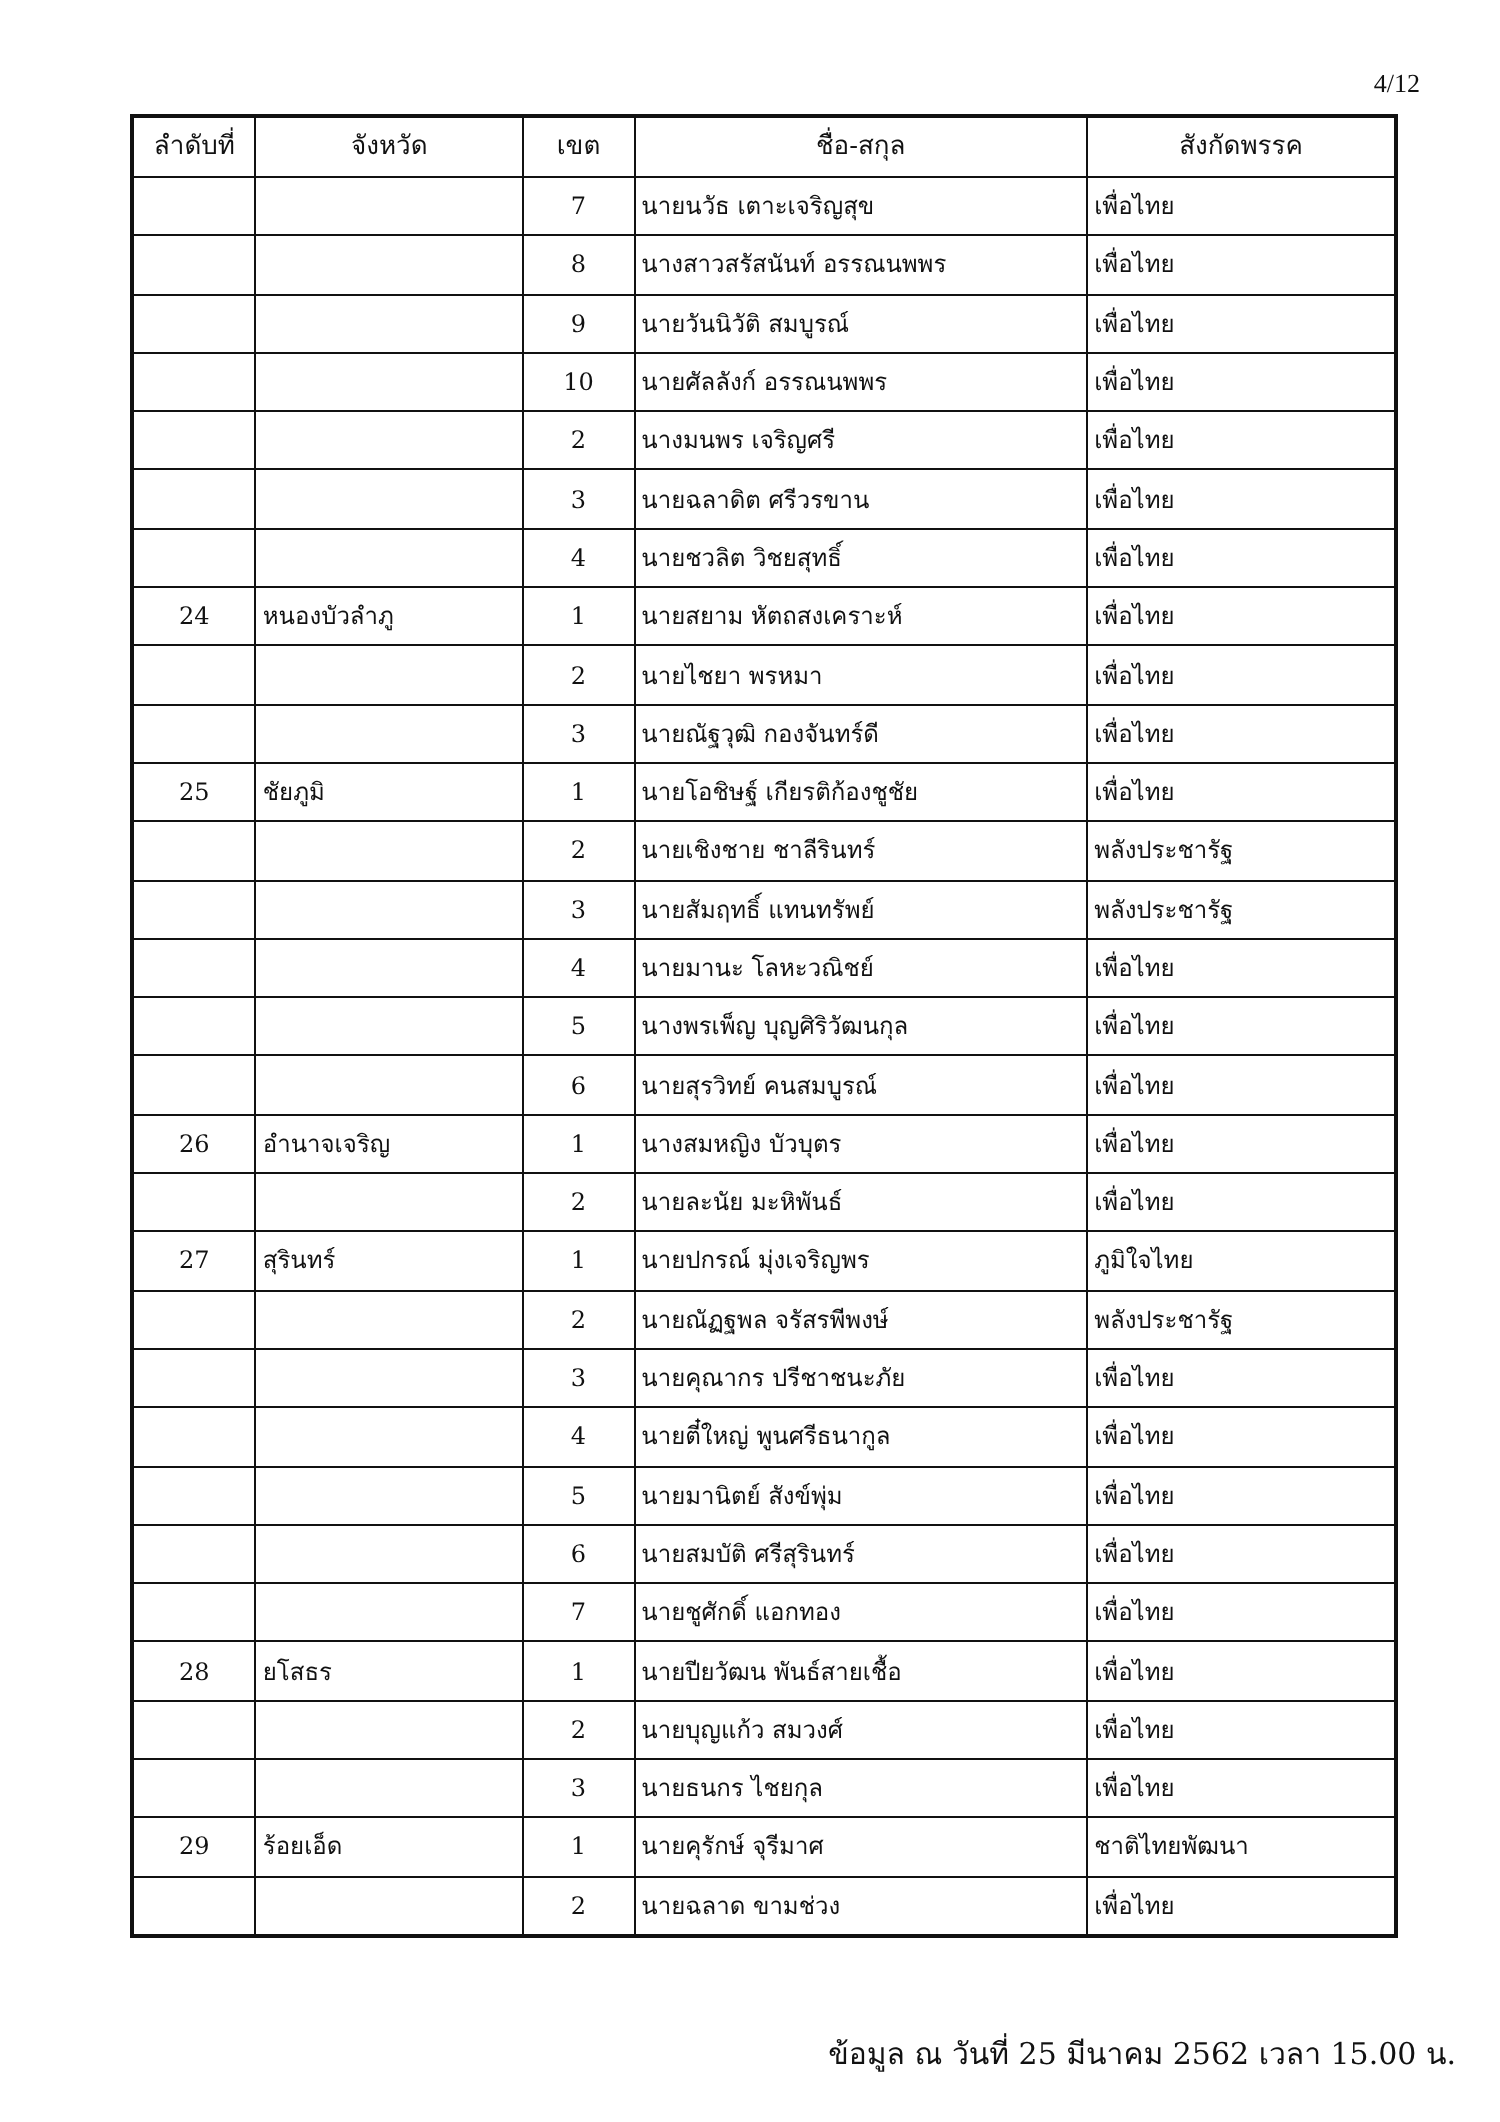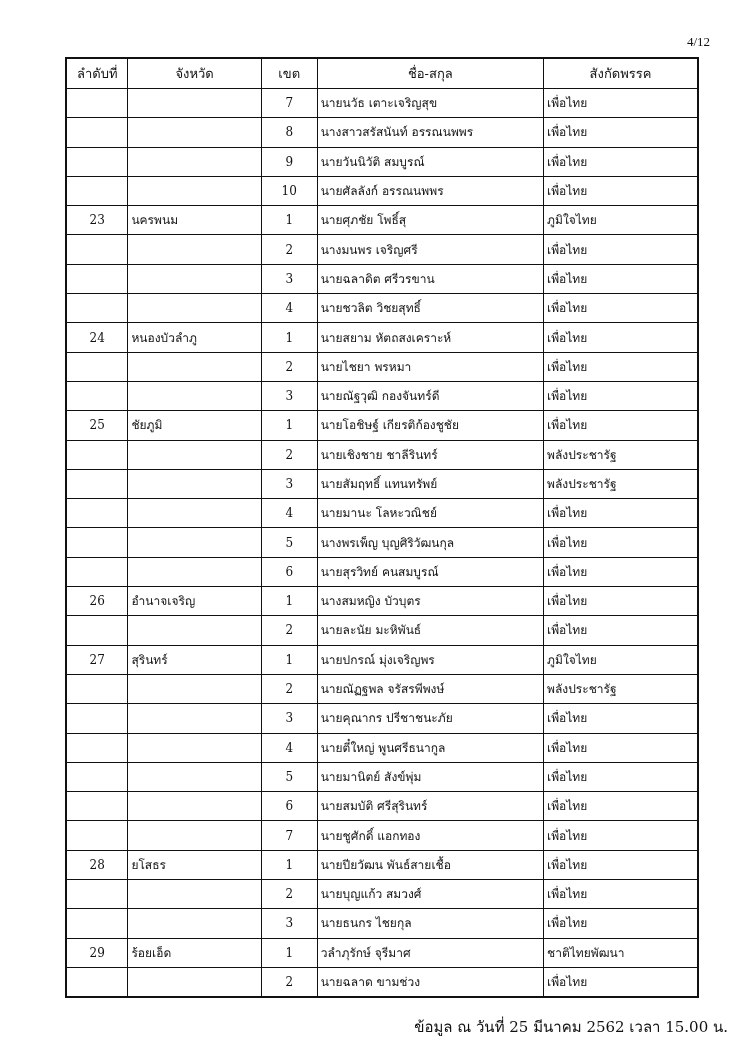--- a/index.html
+++ b/index.html
@@ -58,27 +58,20 @@
         <td class="c-party">เพื่อไทย</td>
       </tr>
       <tr>
         <td class="c-no"></td>
         <td class="c-prov"></td>
         <td class="c-zone">10</td>
         <td class="c-name">นายศัลลังก์ อรรณนพพร</td>
         <td class="c-party">เพื่อไทย</td>
       </tr>
       <tr>
-        <td class="c-no">23</td>
-        <td class="c-prov">นครพนม</td>
-        <td class="c-zone">1</td>
-        <td class="c-name">นายศุภชัย โพธิ์สุ</td>
-        <td class="c-party">ภูมิใจไทย</td>
-      </tr>
-      <tr>
         <td class="c-no"></td>
         <td class="c-prov"></td>
         <td class="c-zone">2</td>
         <td class="c-name">นางมนพร เจริญศรี</td>
         <td class="c-party">เพื่อไทย</td>
       </tr>
       <tr>
         <td class="c-no"></td>
         <td class="c-prov"></td>
         <td class="c-zone">3</td>
@@ -236,21 +229,21 @@
         <td class="c-no"></td>
         <td class="c-prov"></td>
         <td class="c-zone">3</td>
         <td class="c-name">นายธนกร ไชยกุล</td>
         <td class="c-party">เพื่อไทย</td>
       </tr>
       <tr>
         <td class="c-no">29</td>
         <td class="c-prov">ร้อยเอ็ด</td>
         <td class="c-zone">1</td>
-        <td class="c-name">วลำภุรักษ์ จุรีมาศ</td>
+        <td class="c-name">นายคุรักษ์ จุรีมาศ</td>
         <td class="c-party">ชาติไทยพัฒนา</td>
       </tr>
       <tr>
         <td class="c-no"></td>
         <td class="c-prov"></td>
         <td class="c-zone">2</td>
         <td class="c-name">นายฉลาด ขามช่วง</td>
         <td class="c-party">เพื่อไทย</td>
       </tr>
     </tbody>

